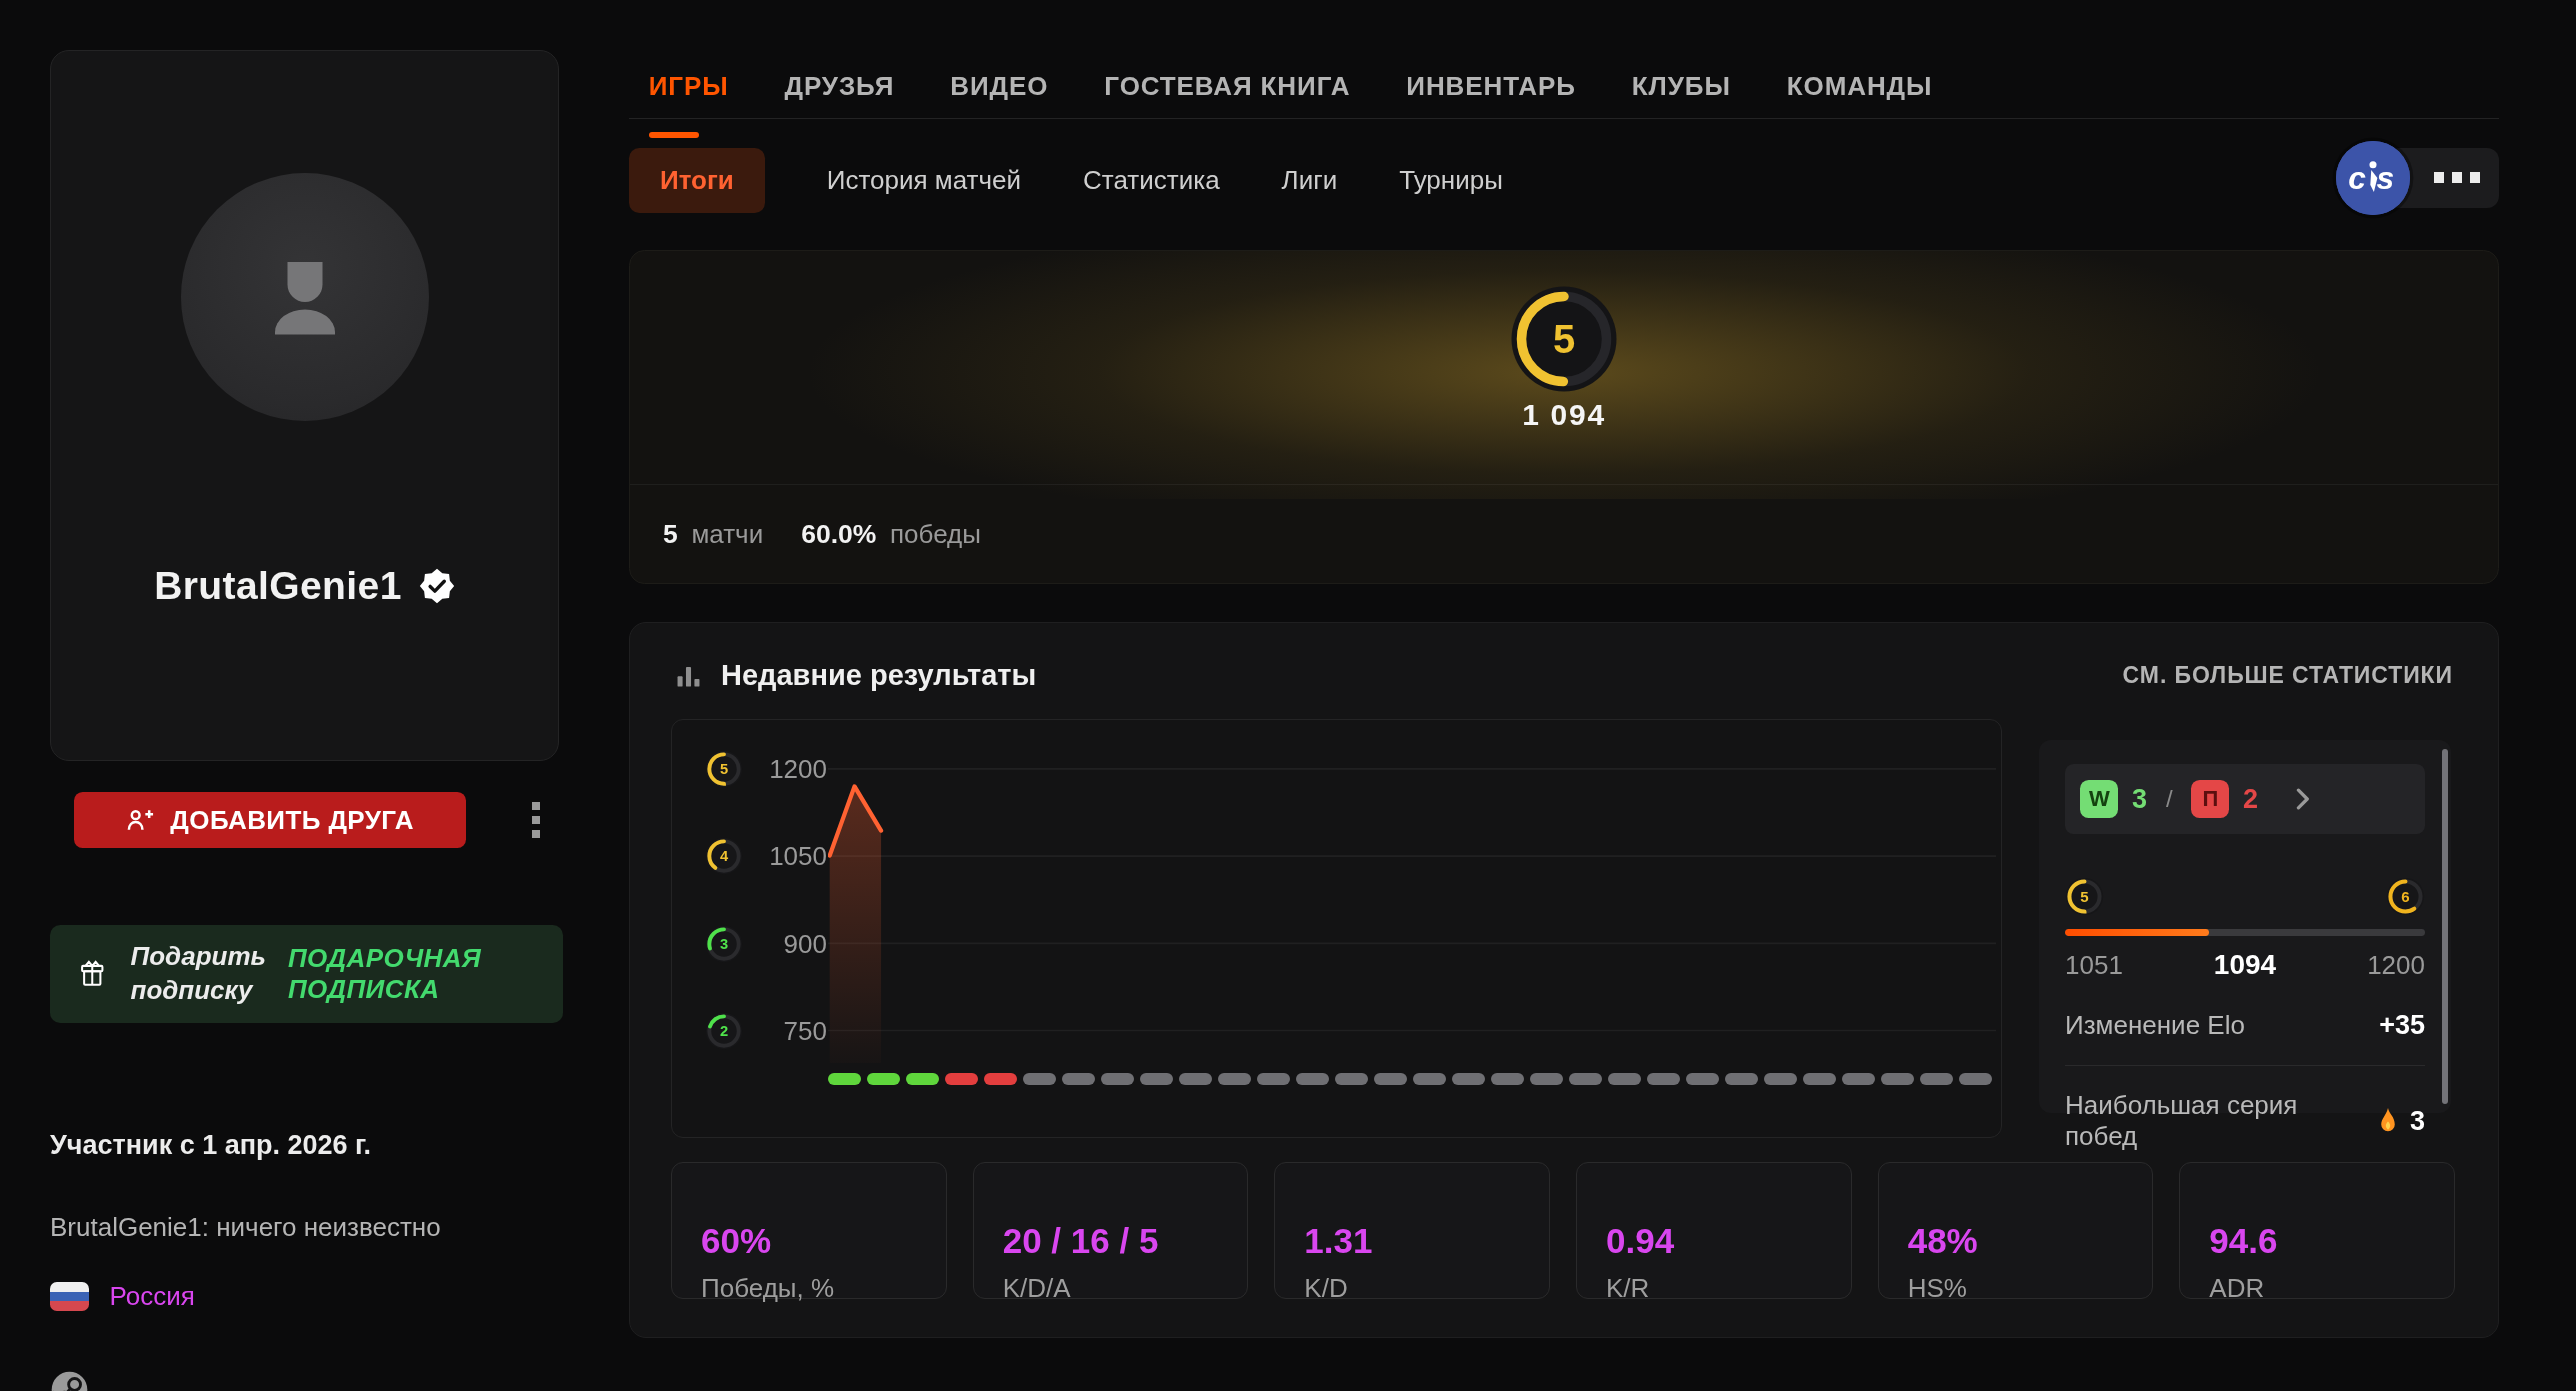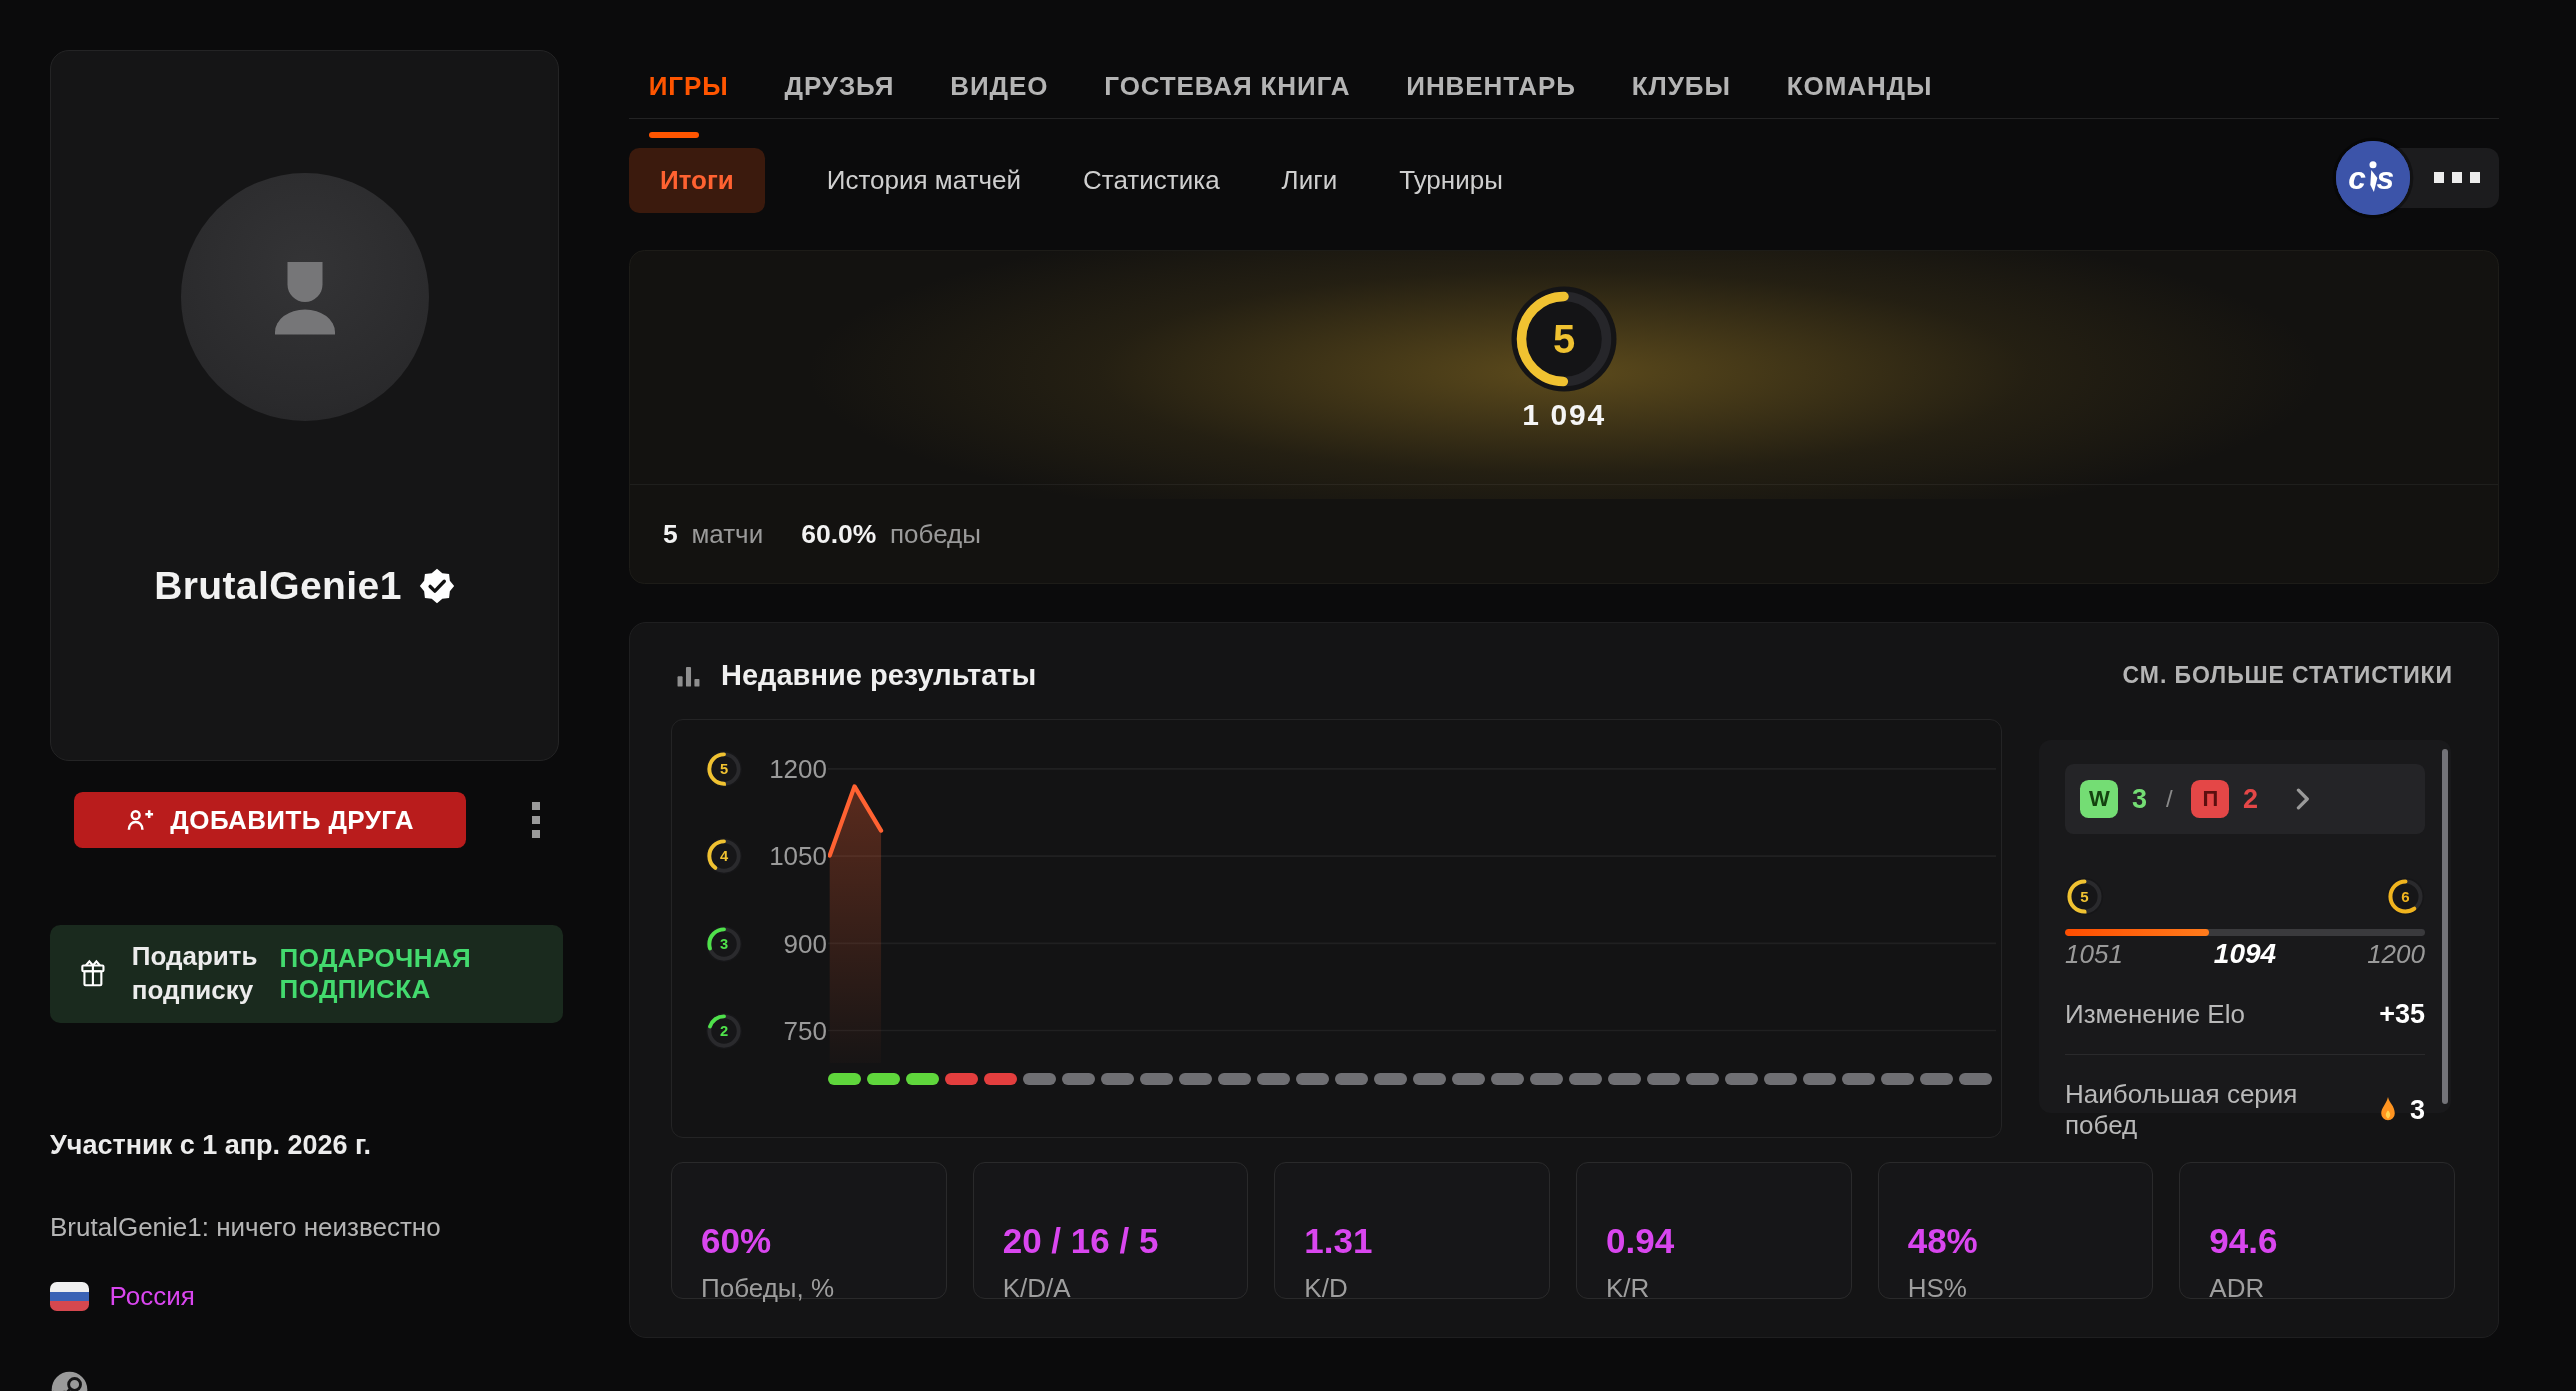--- a/index.html
+++ b/index.html
@@ -18,21 +18,21 @@
 
   .friend-row { position:absolute; left:0; top:742px; width:100%; height:56px; }
   .add-friend-btn { position:absolute; left:24px; top:0; width:392px; height:56px; border:none; cursor:pointer;
     background:#b91c1c; border-radius:8.6px; color:#fff; font-family:inherit; font-size:26px; font-weight:700; letter-spacing:0.4px;
     display:flex; align-items:center; justify-content:center; gap:15.4px; }
   .kebab-btn { position:absolute; left:462px; top:0; width:48px; height:56px; background:none; border:none; cursor:pointer;
     display:flex; flex-direction:column; align-items:center; justify-content:center; gap:6px; }
   .kebab-btn i { width:7.7px; height:7.7px; background:#9a9a9a; display:block; }
 
   .gift-banner { position:absolute; left:0; top:875px; width:513px; height:98px; background:#1a2a1e;
-    border-radius:10.3px; display:flex; align-items:center; padding:0 26px; gap:22px; cursor:pointer; }
+    border-radius:10.3px; display:flex; align-items:center; padding:0 26px; gap:22px; cursor:pointer;font-style:italic; }
   .gift-lines { display:flex; flex-direction:column; line-height:1.3; }
   .gift-lines span { font-size:26px; font-weight:600; color:#ececec; }
   .gift-cta { margin-left:auto; font-size:26px; font-weight:700; letter-spacing:0.4px; color:#43da6e; }
 
   .member-since { position:absolute; left:0; top:1080px; font-size:27px; font-weight:700; color:#ececec; }
   .about-line { position:absolute; left:0; top:1162px; font-size:26px; color:#b5b5b5; }
   .country-row { position:absolute; left:0; top:1231px; display:flex; align-items:center; gap:20.5px; }
   .country-row .label { font-size:26px; color:#d946ef; }
   .flag { width:39px; height:29px; border-radius:6.8px; overflow:hidden; display:flex; flex-direction:column; }
   .flag i { flex:1; display:block; }
@@ -98,21 +98,21 @@
   .wl-badge { width:38px; height:38px; border-radius:8.6px; display:flex; align-items:center; justify-content:center; font-size:22px; font-weight:700; }
   .wl-badge.win { background:#74dd74; color:#14420f; }
   .wl-badge.loss { background:#e44747; color:#5c0f0f; }
   .wl-num { font-size:27px; font-weight:700; }
   .wl-num.win { color:#74dd74; } .wl-num.loss { color:#e44747; }
   .wl-sep { font-size:24px; color:#8a8a8a; margin:0 5.1px; }
   .wl-chevron { margin-left:24px; display:flex; }
   .levels-row { margin-top:43px; display:flex; justify-content:space-between; align-items:center; }
   .progress { margin-top:10.3px; height:6.8px; border-radius:3.4px; background:#3a3a3d; overflow:hidden; }
   .progress i { display:block; height:100%; border-radius:3.4px; background:linear-gradient(90deg,#ff4d00,#ff7b1c); }
-  .elo-nums { margin-top:2px; display:grid; grid-template-columns:1fr auto 1fr; align-items:baseline;font-style:italic; }
+  .elo-nums { margin-top:13px; display:grid; grid-template-columns:1fr auto 1fr; align-items:baseline; }
   .elo-nums .s { font-size:26px; color:#9a9a9a; }
   .elo-nums .c { font-size:28px; font-weight:700; color:#fff; }
   .elo-nums .e { text-align:right; }
   .panel-row { margin-top:29px; display:flex; align-items:center; }
   .panel-row .lbl { font-size:26px; color:#b9b9b9; }
   .panel-row .val { margin-left:auto; font-size:27px; font-weight:700; color:#fff; display:flex; align-items:center; gap:10.3px; }
   .panel-divider { margin-top:24px; border-top:0.9px solid #2a2a2c; }
   .panel-row.streak { margin-top:24px; }
 
   .stat-cards { position:absolute; left:41px; right:43px; top:539px; display:flex; gap:26px; }

